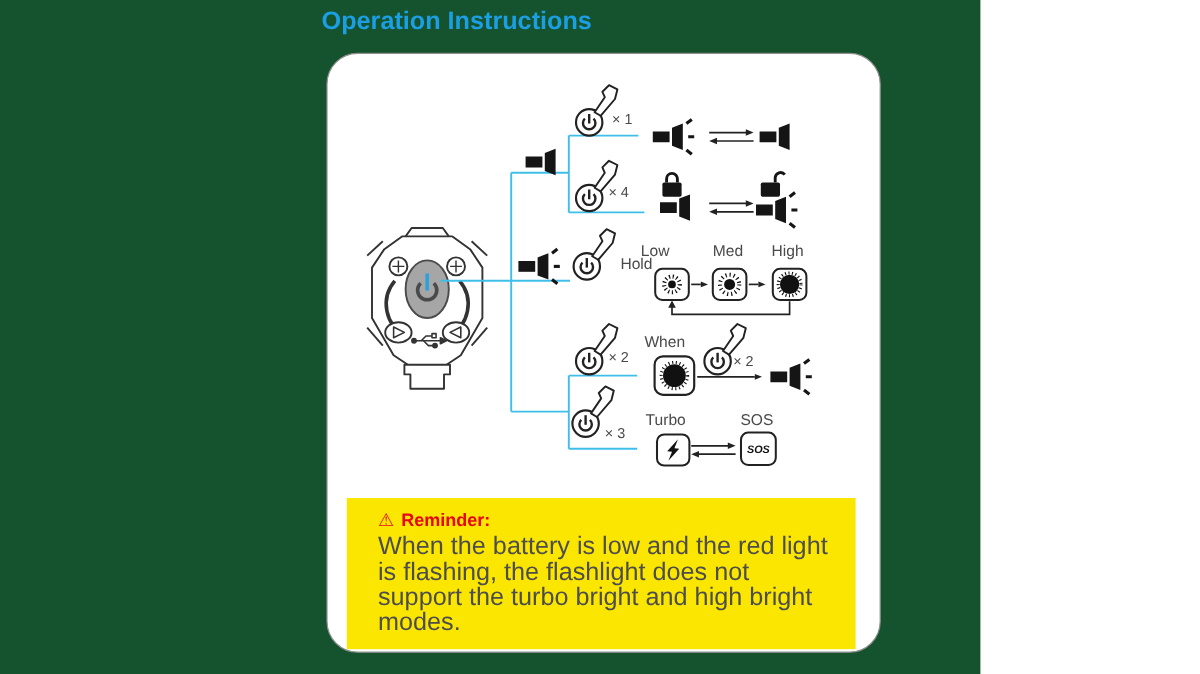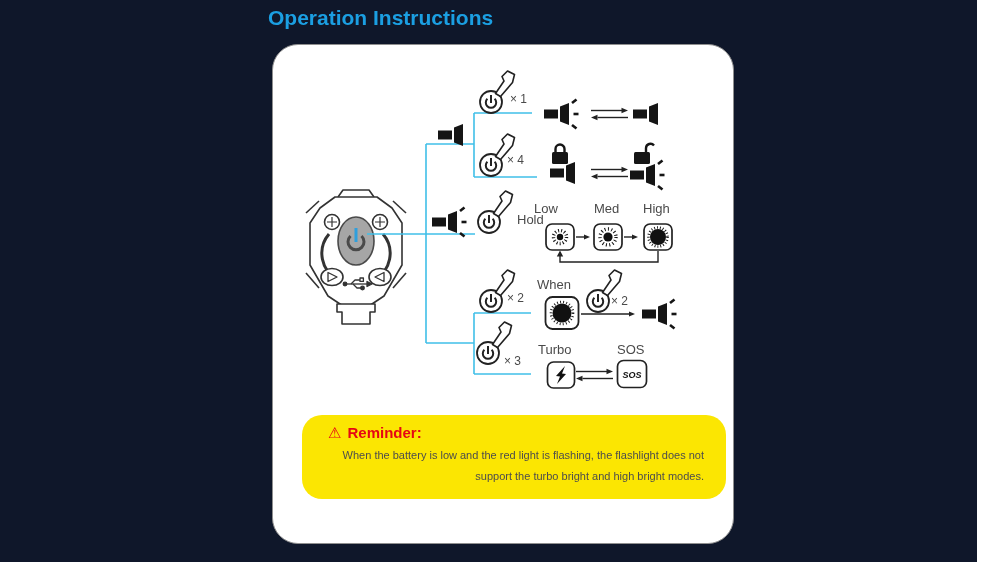--- a/index.html
+++ b/index.html
@@ -1,28 +1,28 @@
 <!DOCTYPE html>
 <html><head>
 <meta charset="utf-8">
 <style>
   html,body{margin:0;padding:0;background:#ffffff;}
-  .page{position:relative;width:977px;height:562px;background:#0f172a;overflow:hidden;
+  .page{position:relative;width:817px;height:562px;background:#14532d;overflow:hidden;
         font-family:"Liberation Sans", sans-serif;}
   .title{position:absolute;left:268px;top:6px;font-size:21px;font-weight:bold;color:#1b9fe2;}
   .panel{position:absolute;left:272px;top:44px;width:460px;height:498px;background:#fff;
          border:1px solid #8f8f8f;border-radius:26px;}
   .diagram{position:absolute;left:0;top:0;}
   .lbl{position:absolute;color:#4a4a4a;font-size:12px;white-space:nowrap;}
   .word{font-size:13px;}
   .reminder{position:absolute;left:16px;top:370px;width:424px;box-sizing:border-box;
-            background:#fbe602;border-radius:20px;padding:9px 22px 12px 26px;margin-left:13px;}
+            background:#fbe602;border-radius:0;padding:9px 22px 12px 26px;}
   .rem-head{color:#e60614;font-size:15px;font-weight:bold;margin-bottom:3px;}
   .rem-head .warn{font-weight:normal;margin-right:6px;font-size:15px;}
-  .rem-body{margin:0;color:#4d4d4d;font-size:11px;line-height:21px;text-align:right;}
+  .rem-body{margin:0;color:#4d4d4d;font-size:21px;line-height:21px;}
   .sostext{font:italic bold 9px "Liberation Sans", sans-serif;fill:#111;}
 </style>
 </head>
 <body>
 
 <div class="page">
   <div class="title">Operation Instructions</div>
 
   <div class="panel">
 

